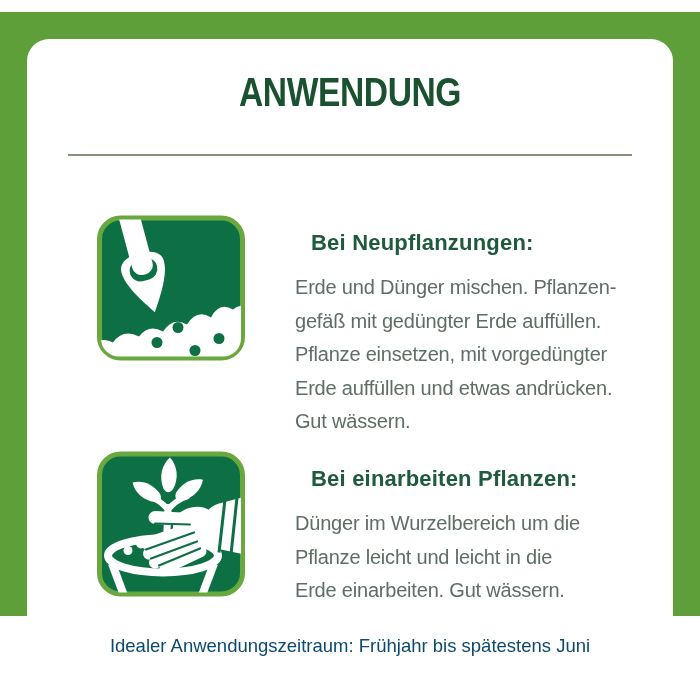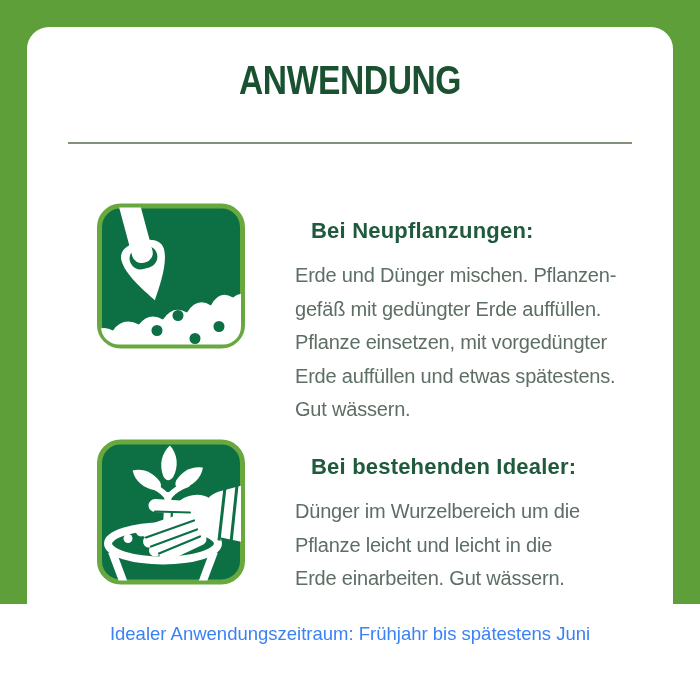--- a/index.html
+++ b/index.html
@@ -5,21 +5,21 @@
   html, body {
     margin: 0;
     padding: 0;
     width: 700px;
     height: 700px;
     overflow: hidden;
     font-family: "Liberation Sans", "DejaVu Sans", sans-serif;
   }
   .frame {
     position: absolute;
-    left: 0; top: 0;
+    left: 0; top: 12px;
     width: 700px; height: 604px;
     background: #5f9f3a;
   }
   .card {
     position: absolute;
     left: 27px; top: 27px;
     width: 646px; height: 646px;
     background: #ffffff;
     border-radius: 22px;
   }
@@ -74,21 +74,21 @@
     white-space: pre;
   }
   .footer {
     position: absolute;
     left: 0; top: 595px;
     width: 100%;
     margin: 0;
     text-align: center;
     font-size: 18.5px;
     line-height: 24px;
-    color: #3b82f6;
+    color: #0c4a6e;
   }
 </style>
 </head>
 <body>
 
 <div class="frame">
   <div class="card">
 
     <h1 class="title">ANWENDUNG</h1>
 
@@ -115,21 +115,21 @@
           </g>
         </g>
       </svg>
     </div>
 
     <div class="textblock" id="text1">
       <h2>Bei Neupflanzungen:</h2>
       <p>Erde und Dünger mischen. Pflanzen-
 gefäß mit gedüngter Erde auffüllen.
 Pflanze einsetzen, mit vorgedüngter
-Erde auffüllen und etwas spätestens.
+Erde auffüllen und etwas andrücken.
 Gut wässern.</p>
     </div>
 
     <div class="icon-box" id="icon2">
       <svg viewBox="0 0 148 145" xmlns="http://www.w3.org/2000/svg" aria-hidden="true">
         <defs>
           <clipPath id="clipB">
               <rect x="4" y="4" width="140" height="137" rx="18"></rect>
             </clipPath>
         </defs>
@@ -172,21 +172,21 @@
           <line x1="103" y1="97" x2="62" y2="114" stroke="#0d7045" stroke-width="2.2" stroke-linecap="round"></line>
           <line x1="93" y1="73" x2="58" y2="72" stroke="#0d7045" stroke-width="2" stroke-linecap="round"></line>
 
           <line x1="128" y1="48" x2="122" y2="101" stroke="#0d7045" stroke-width="3"></line>
           <line x1="140" y1="46" x2="134" y2="103" stroke="#0d7045" stroke-width="3"></line>
         </g>
       </svg>
     </div>
 
     <div class="textblock" id="text2">
-      <h2>Bei bestehenden Idealer:</h2>
+      <h2>Bei einarbeiten Pflanzen:</h2>
       <p>Dünger im Wurzelbereich um die
 Pflanze leicht und leicht in die
 Erde einarbeiten. Gut wässern.</p>
     </div>
 
     <p class="footer">Idealer Anwendungszeitraum: Frühjahr bis spätestens Juni</p>
 
   </div>
 </div>
 

